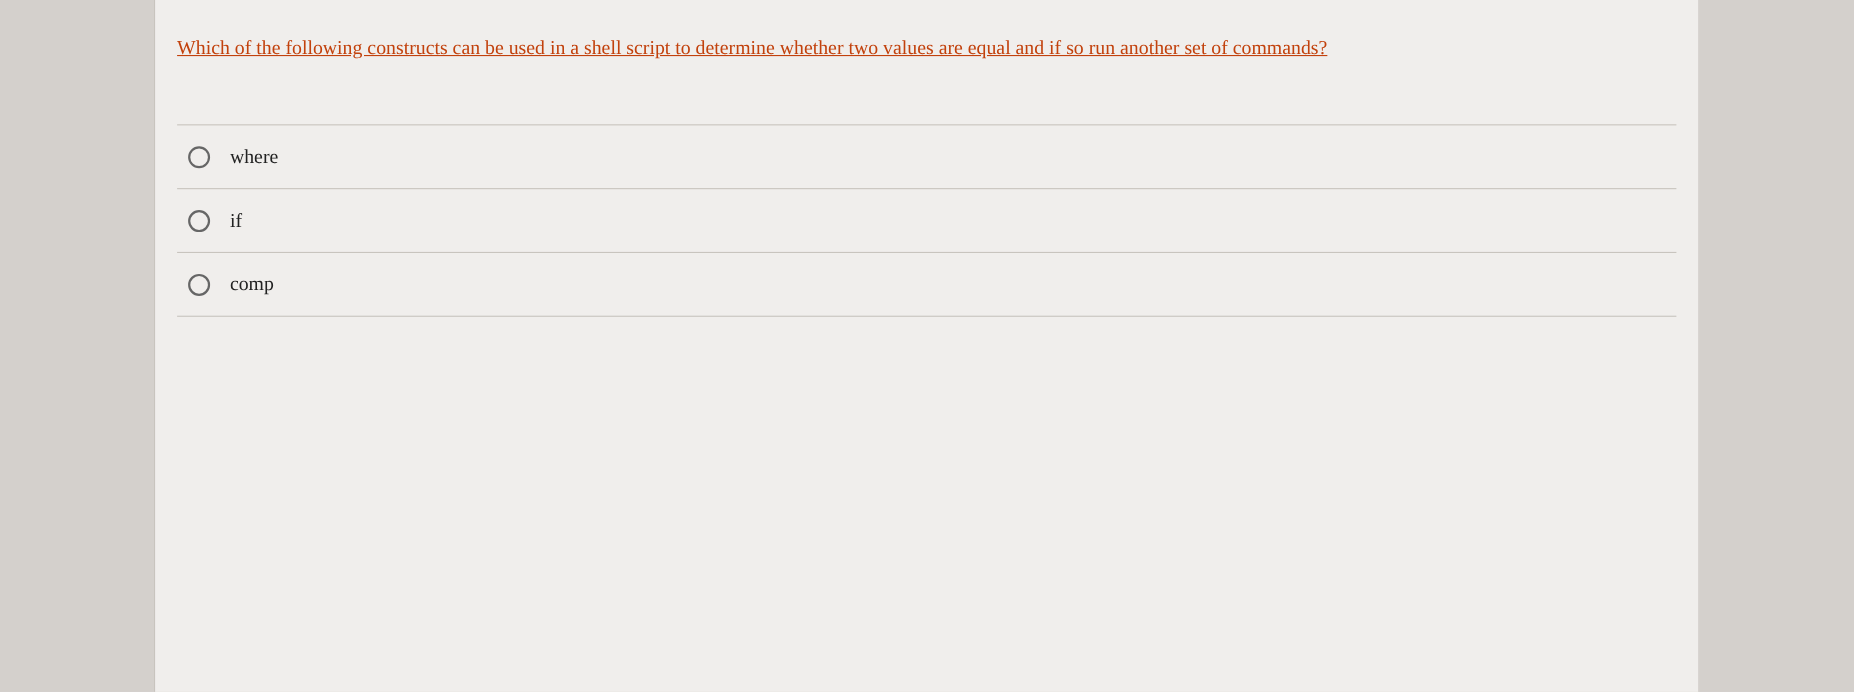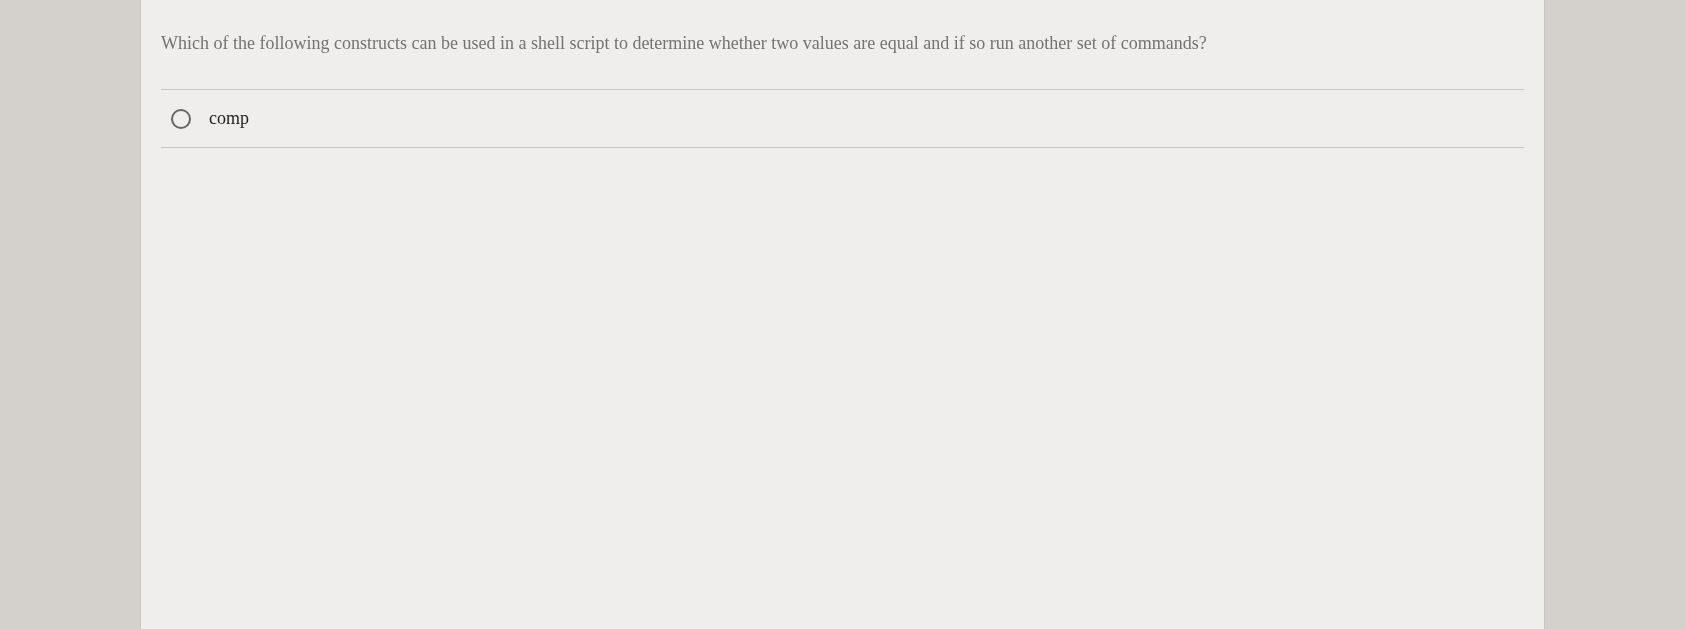--- a/index.html
+++ b/index.html
@@ -29,24 +29,25 @@
       background-color: #f0eeec;
       margin: 0 140px;
       padding: 30px 20px 30px 20px;
       flex: 1;
       border-left: 1px solid #c8c4be;
       border-right: 1px solid #c8c4be;
     }
 
     .question-text {
       font-size: 18px;
-      color: #737373;
+      color: #c2410c;
       line-height: 1.5;
-      margin-bottom: 32px;
+      margin-bottom: 56px;
       padding-right: 20px;
+      text-decoration: underline;
     }
 
     .options-list {
       list-style: none;
       border-top: 1px solid #c8c4be;
     }
 
     .option-item {
       display: flex;
       align-items: center;
@@ -75,17 +76,25 @@
 <body>
 
 <div class="page-container">
   <div class="content-card">
     <p class="question-text">Which of the following constructs can be used in a shell script to determine whether two values are equal and if so run another set of commands?</p>
 
     <ul class="options-list">
 
         <li class="option-item">
           <span class="radio-circle"></span>
+          <span class="option-label">where</span>
+        </li>
+        <li class="option-item">
+          <span class="radio-circle"></span>
+          <span class="option-label">if</span>
+        </li>
+        <li class="option-item">
+          <span class="radio-circle"></span>
           <span class="option-label">comp</span>
         </li>
       </ul>
   </div>
 </div>
 
 </body></html>

